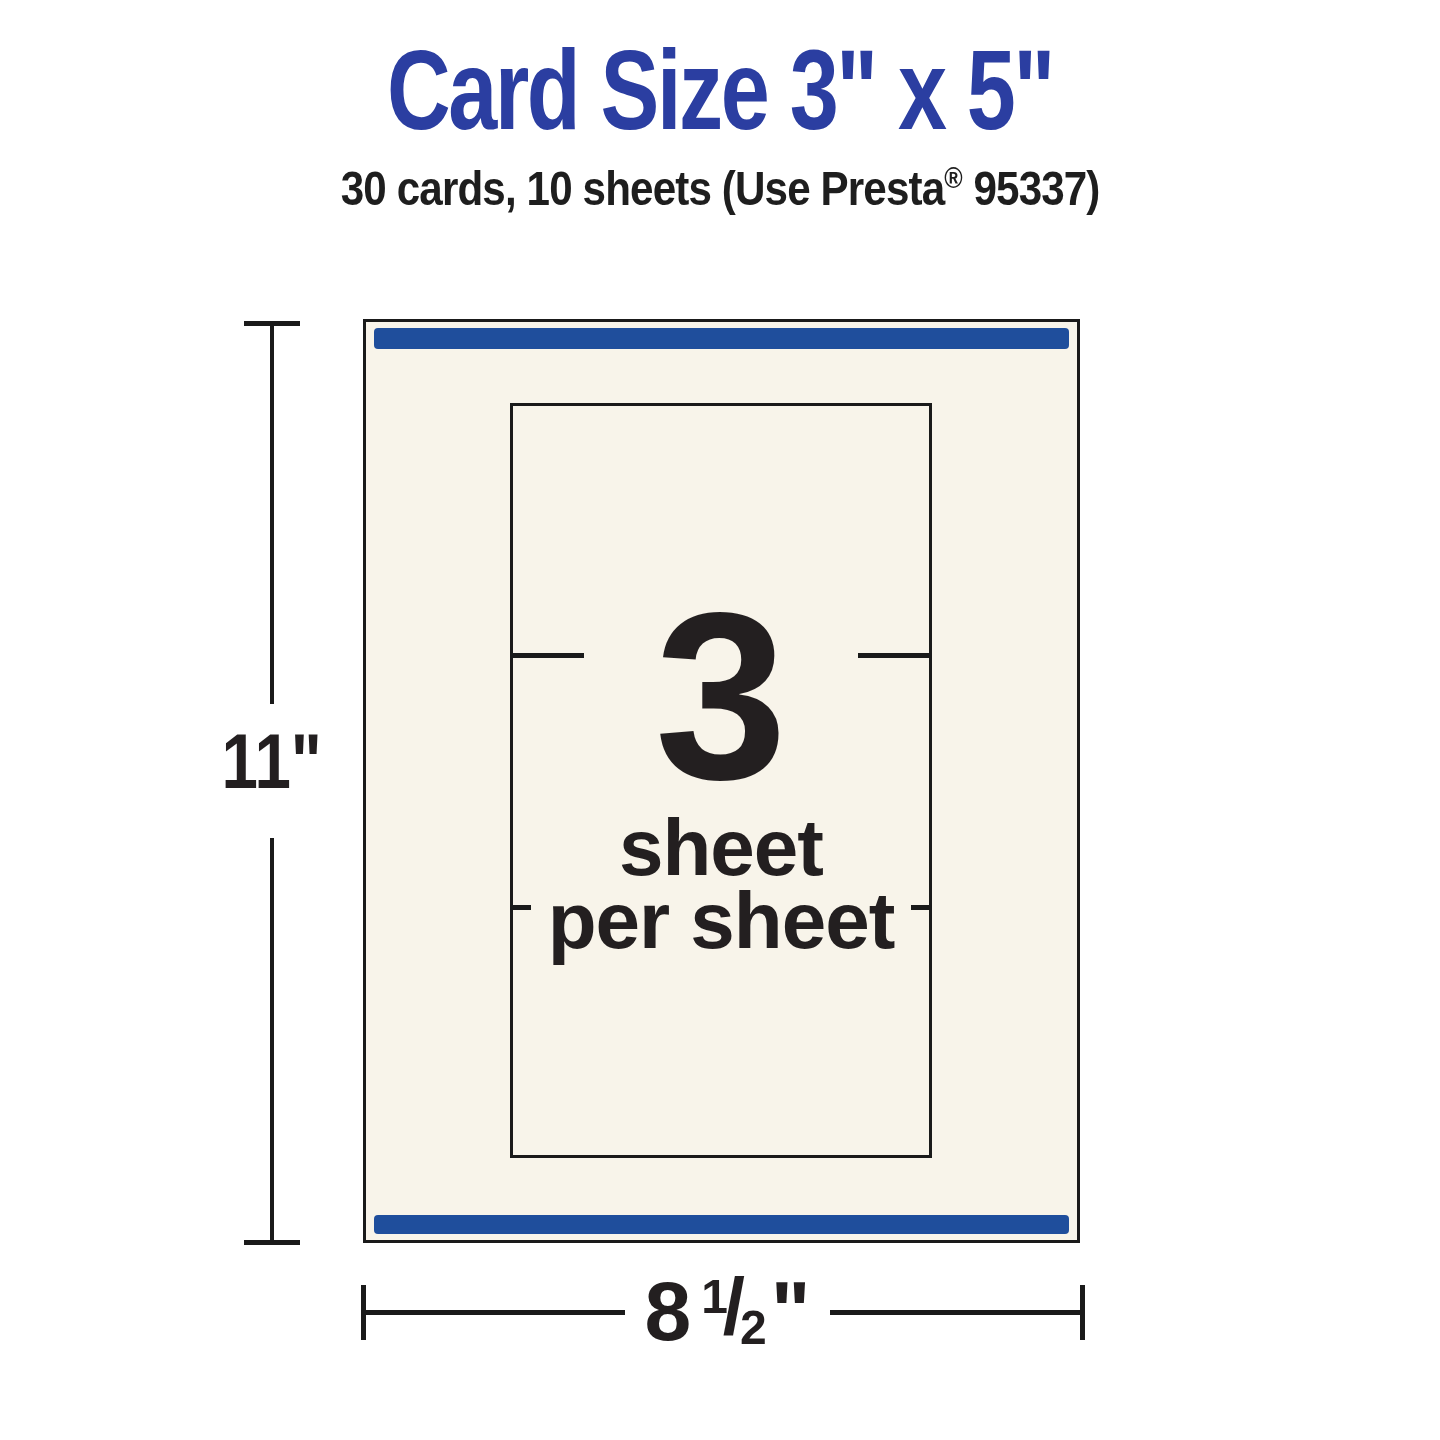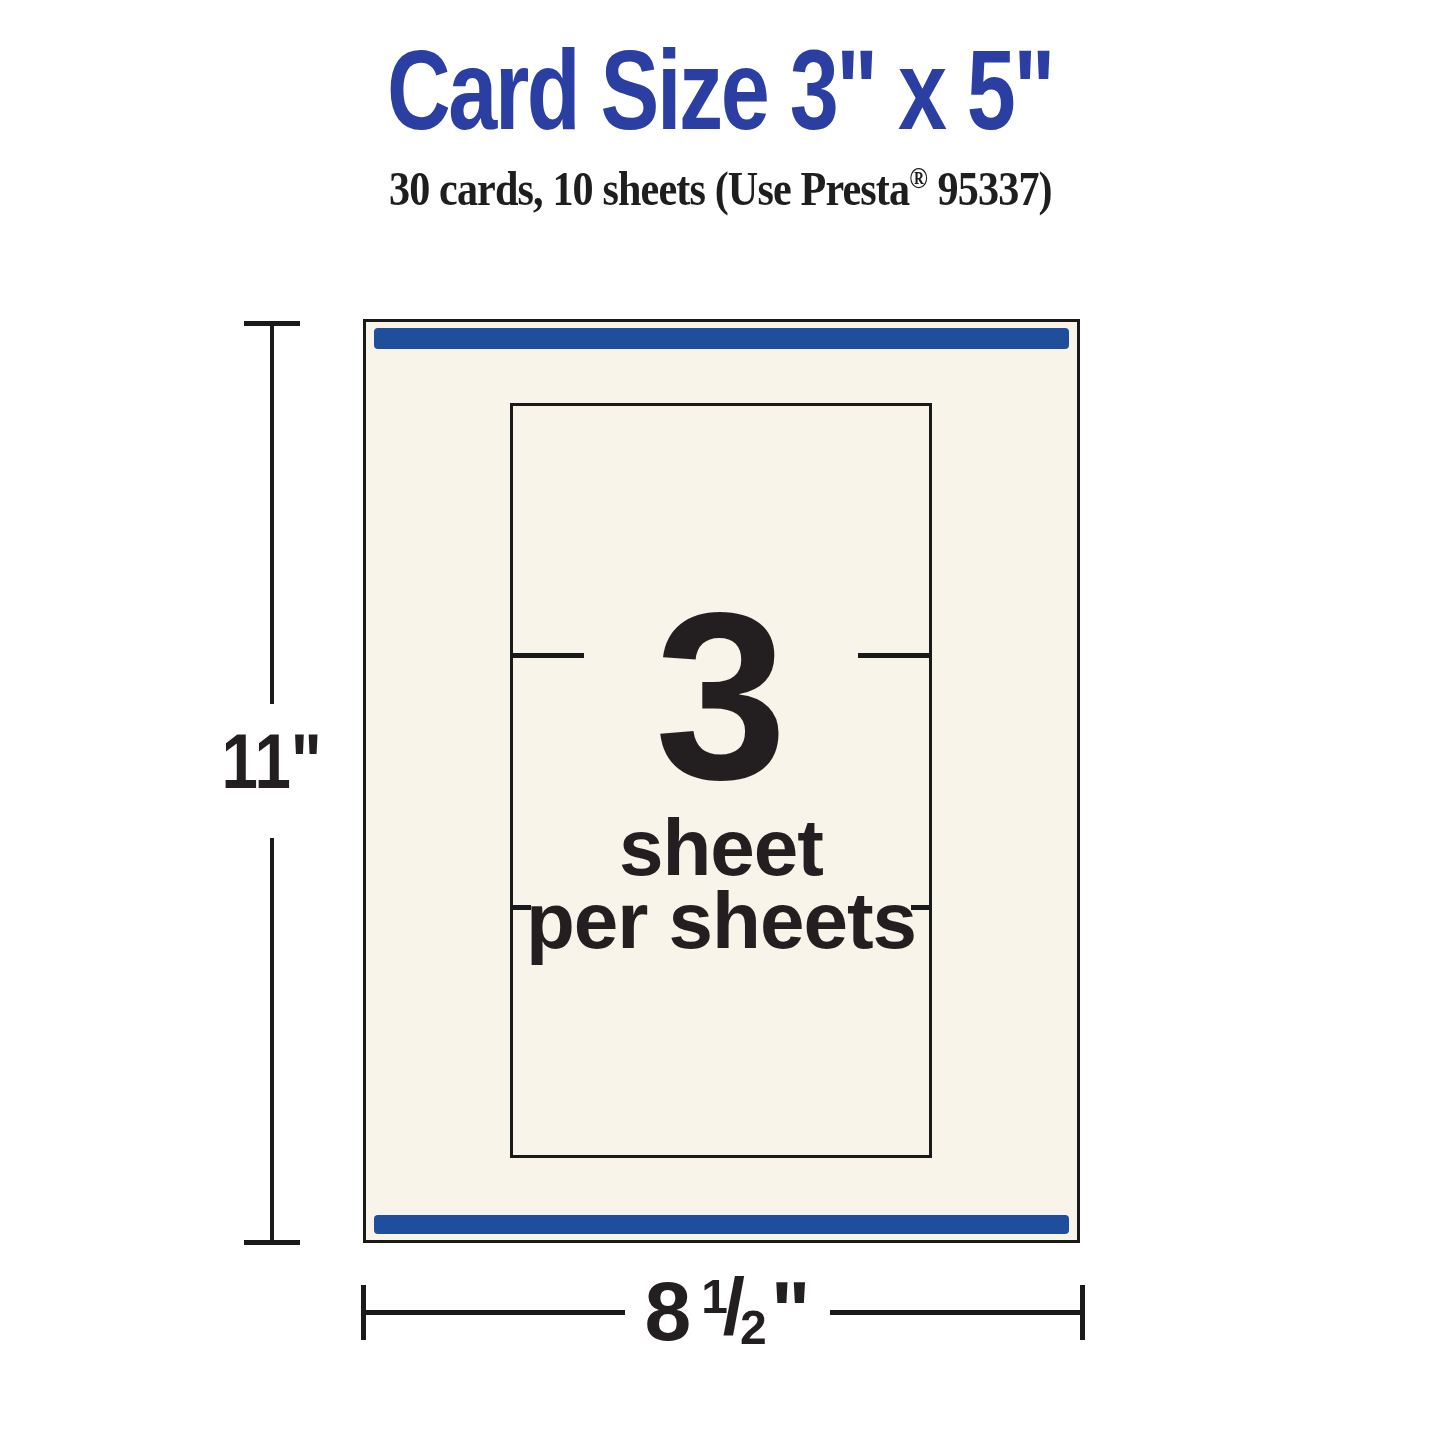--- a/index.html
+++ b/index.html
@@ -31,21 +31,20 @@
   .subtitle {
     position: absolute;
     left: 0; right: 0; top: 164px;
     text-align: center;
     font-size: 49px;
     line-height: 49px;
     font-weight: bold;
     letter-spacing: -1px;
     color: #1E1E1E;
     white-space: nowrap;
-    font-family: Liberation Serif, serif;
   }
   .subtitle .squeeze { display: inline-block; transform: scaleX(0.86); transform-origin: 50% 50%; }
   .subtitle .reg { font-size: 29px; position: relative; top: -17px; letter-spacing: 0; }
 
   
   .sheet {
     position: absolute;
     left: 363px; top: 319px;
     width: 717px; height: 924px;
     background: #F8F4EA;
@@ -144,21 +143,21 @@
     <div class="accent-bar bottom"></div>
 
     <div class="card">
       <div class="tick l1"></div>
       <div class="tick r1"></div>
       <div class="tick l2"></div>
       <div class="tick r2"></div>
 
       <div class="card-count">3</div>
       <div class="card-line l1">sheet</div>
-      <div class="card-line l2">per sheets</div>
+      <div class="card-line l2">per sheet</div>
     </div>
   </div>
 
   <div class="dim v-cap-top"></div>
   <div class="dim v-seg-up"></div>
   <div class="height-label">
     <span class="squeeze">11"</span>
   </div>
   <div class="dim v-seg-down"></div>
   <div class="dim v-cap-bot"></div>

